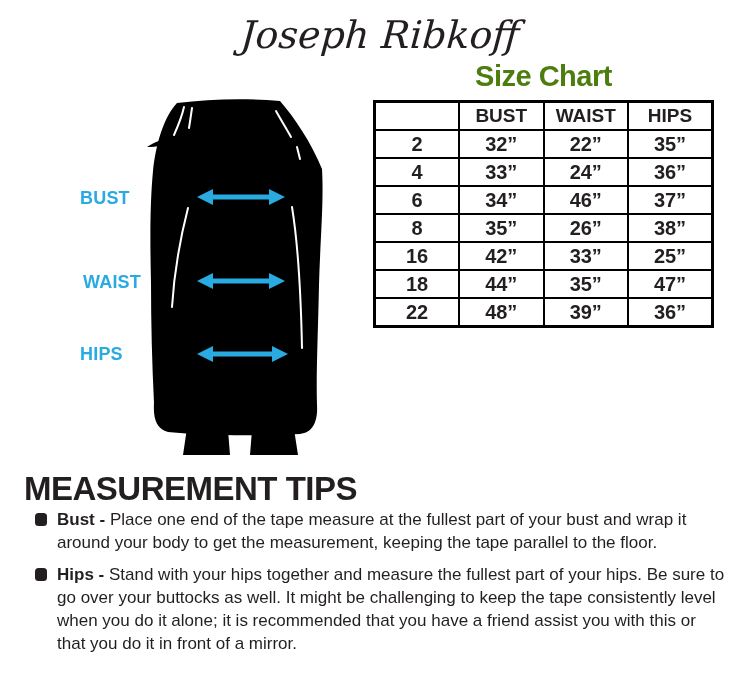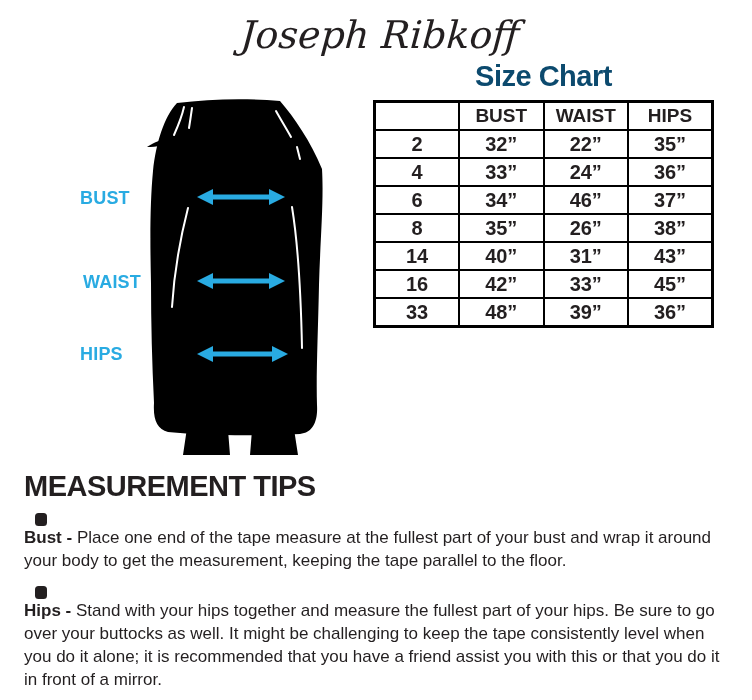--- a/index.html
+++ b/index.html
@@ -19,40 +19,40 @@
   .measure-label{
     position:absolute;font-size:18px;font-weight:bold;color:var(--accent);
     letter-spacing:0.2px;
   }
   #label-bust{left:80px;top:188px;}
   #label-waist{left:83px;top:272px;}
   #label-hips{left:80px;top:344px;}
   
   .chart-title{
     position:absolute;left:373px;top:60px;width:341px;text-align:center;
-    font-size:29px;font-weight:bold;color:#0c4a6e;letter-spacing:-0.5px;
+    font-size:29px;font-weight:bold;color:#4d7c0f;letter-spacing:-0.5px;
   }
   table.size-chart{
     position:absolute;left:373px;top:100px;width:341px;
     border-collapse:collapse;table-layout:fixed;
     border:3px solid #000;
   }
   table.size-chart th,table.size-chart td{
     border:2px solid #000;height:26px;text-align:center;vertical-align:middle;
     font-weight:bold;color:#231f20;padding:0;
   }
   table.size-chart th{font-size:19px;}
   table.size-chart td{font-size:20px;}
   
   .tips-heading{
-    position:absolute;left:24px;top:470px;font-size:29px;font-weight:800;
+    position:absolute;left:24px;top:470px;font-size:33px;font-weight:800;
     letter-spacing:-0.5px;color:#231f20;
   }
   .tips-list{position:absolute;left:24px;top:508px;width:702px;}
-  .tip-item{display:flex;align-items:flex-start;margin-bottom:9px;flex-direction:column;}
+  .tip-item{display:flex;align-items:flex-start;margin-bottom:9px;}
   .tip-bullet{
     flex:0 0 auto;width:12px;height:13px;background:#231f20;border-radius:3.5px;
     margin:5px 10px 0 11px;
   }
   .tip-text{font-size:17px;line-height:23px;color:#231f20;}
   .tip-text .term{font-weight:bold;}
 </style>
 </head>
 <body>
 
@@ -137,33 +137,33 @@
         <td>46”</td>
         <td>37”</td>
       </tr>
       <tr>
         <td>8</td>
         <td>35”</td>
         <td>26”</td>
         <td>38”</td>
       </tr>
       <tr>
-        <td>14</td>
-        <td>40”</td>
-        <td>31”</td>
-        <td>43”</td>
-      </tr>
-      <tr>
         <td>16</td>
         <td>42”</td>
         <td>33”</td>
-        <td>45”</td>
+        <td>25”</td>
       </tr>
       <tr>
-        <td>33</td>
+        <td>18</td>
+        <td>44”</td>
+        <td>35”</td>
+        <td>47”</td>
+      </tr>
+      <tr>
+        <td>22</td>
         <td>48”</td>
         <td>39”</td>
         <td>36”</td>
       </tr>
     </tbody>
 </table>
 
 <div class="tips-heading">MEASUREMENT TIPS</div>
 <div class="tips-list">
     <div class="tip-item">

